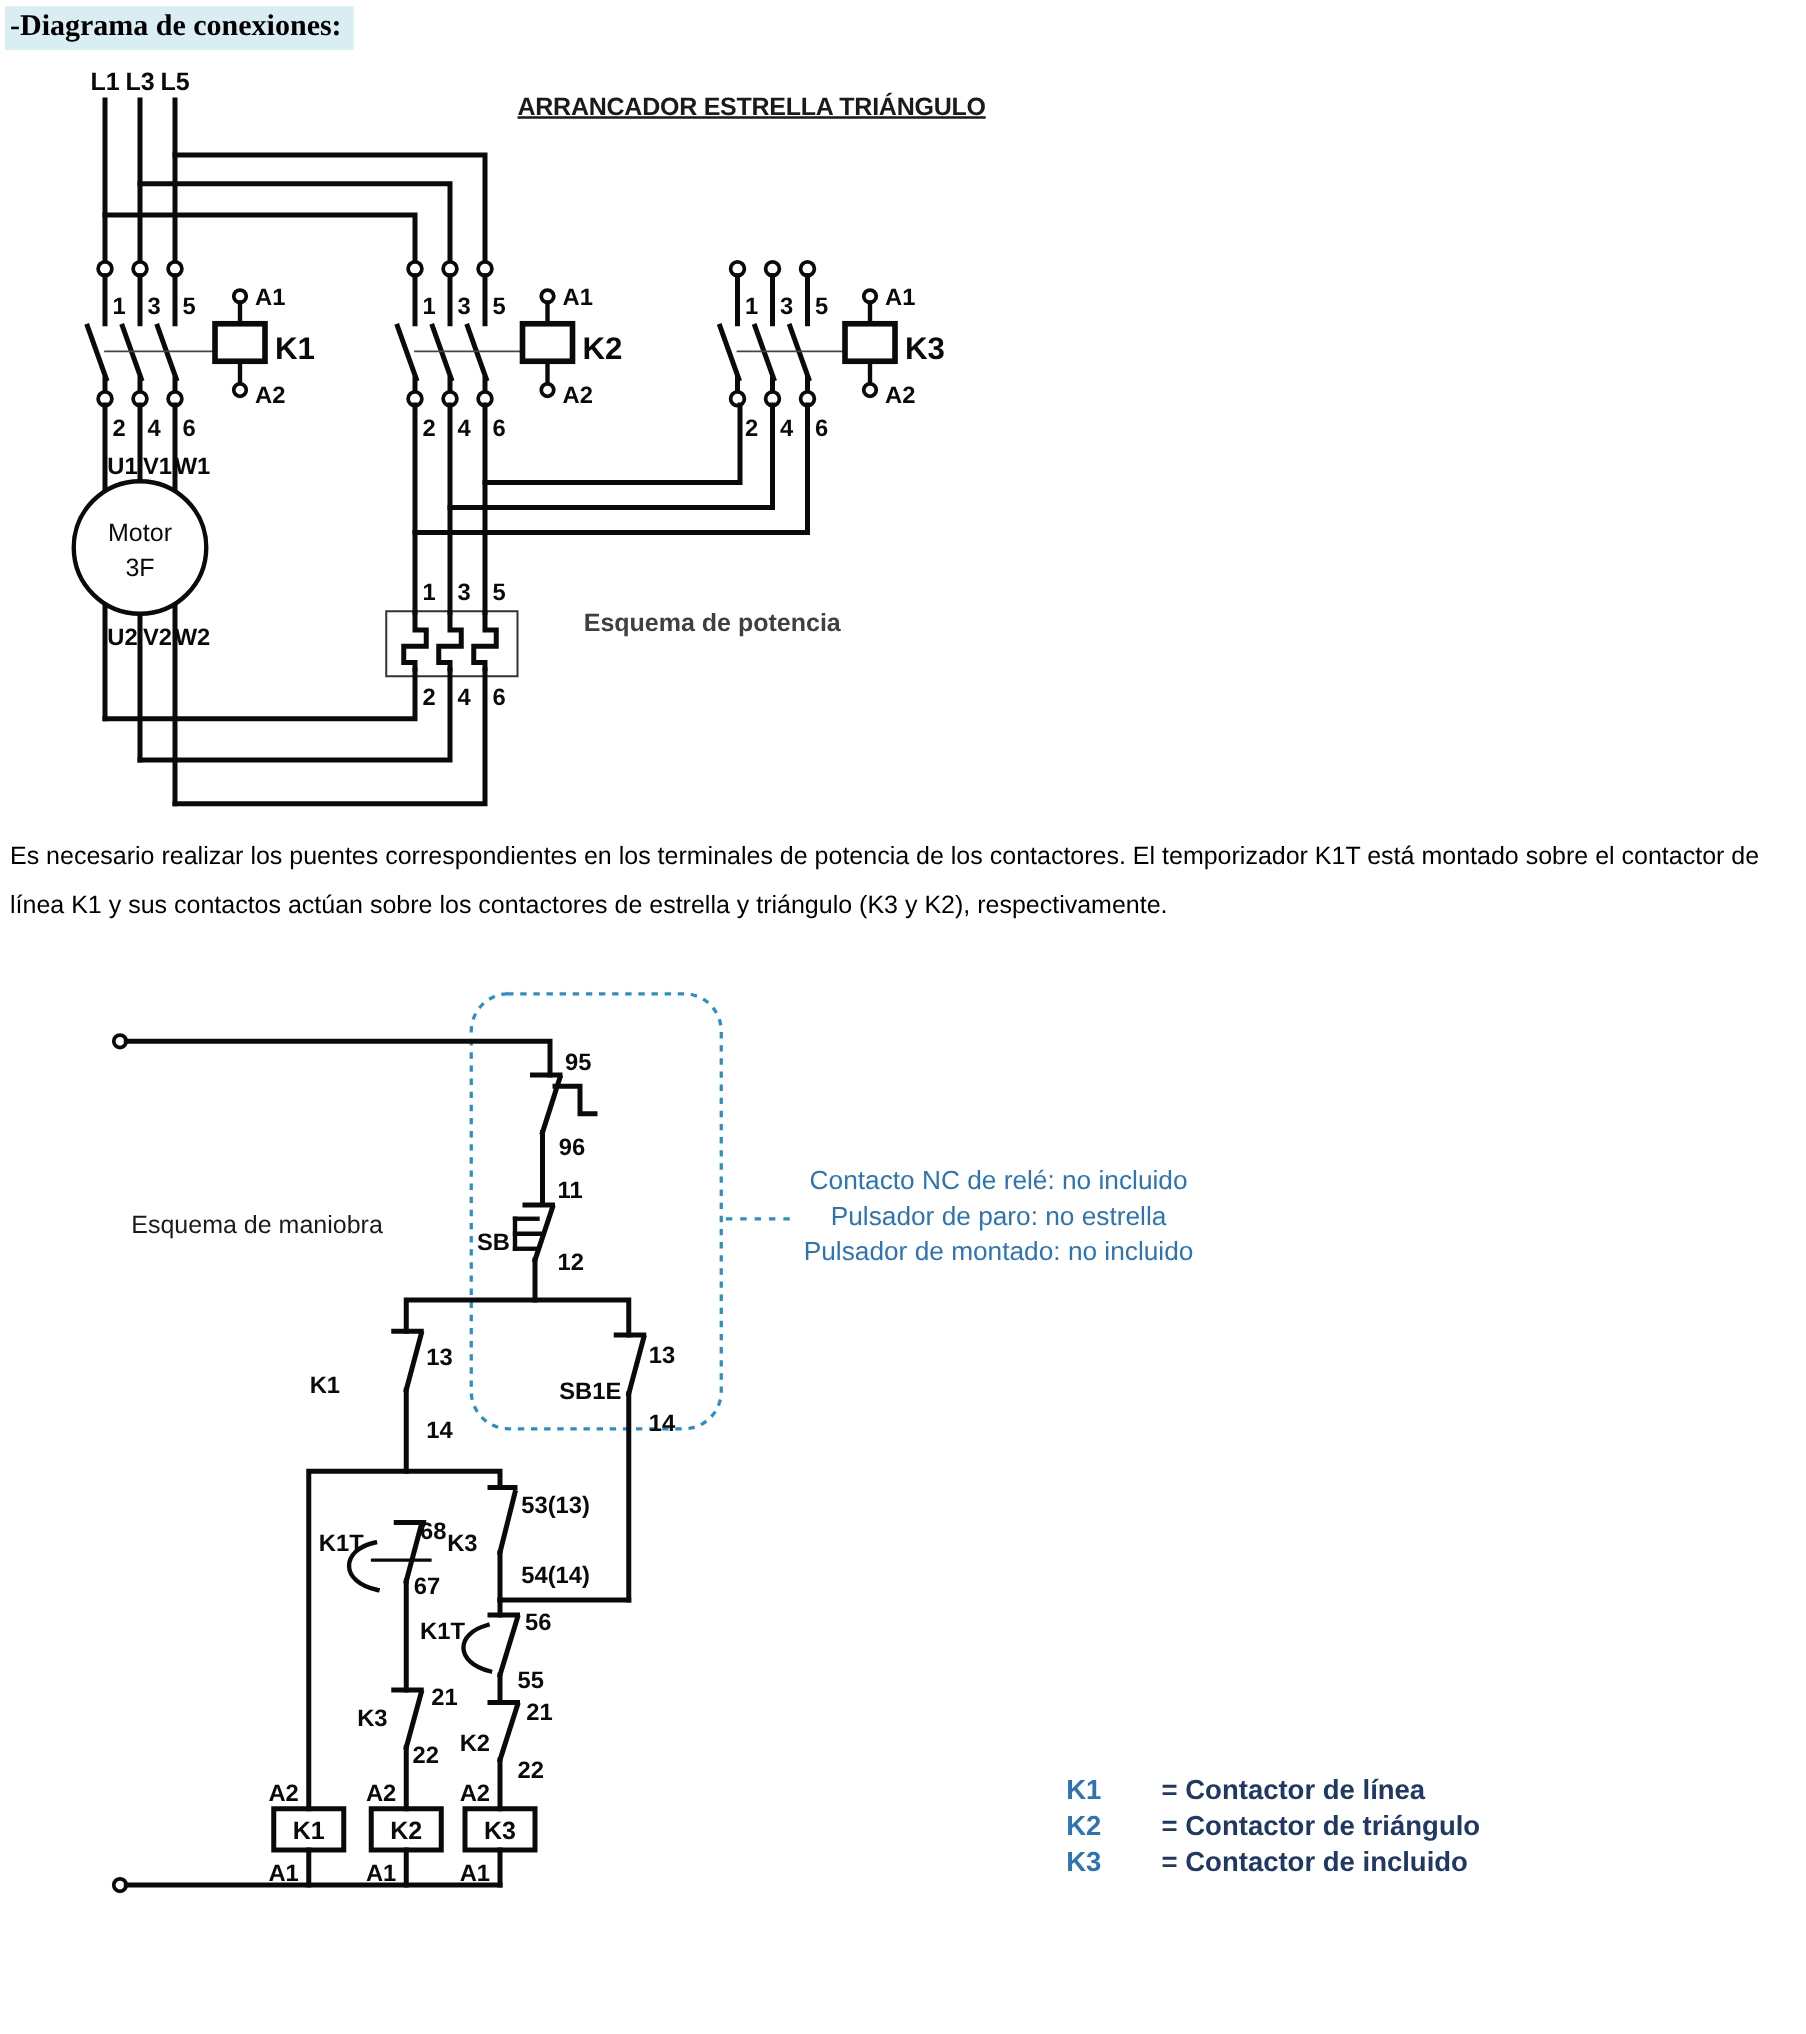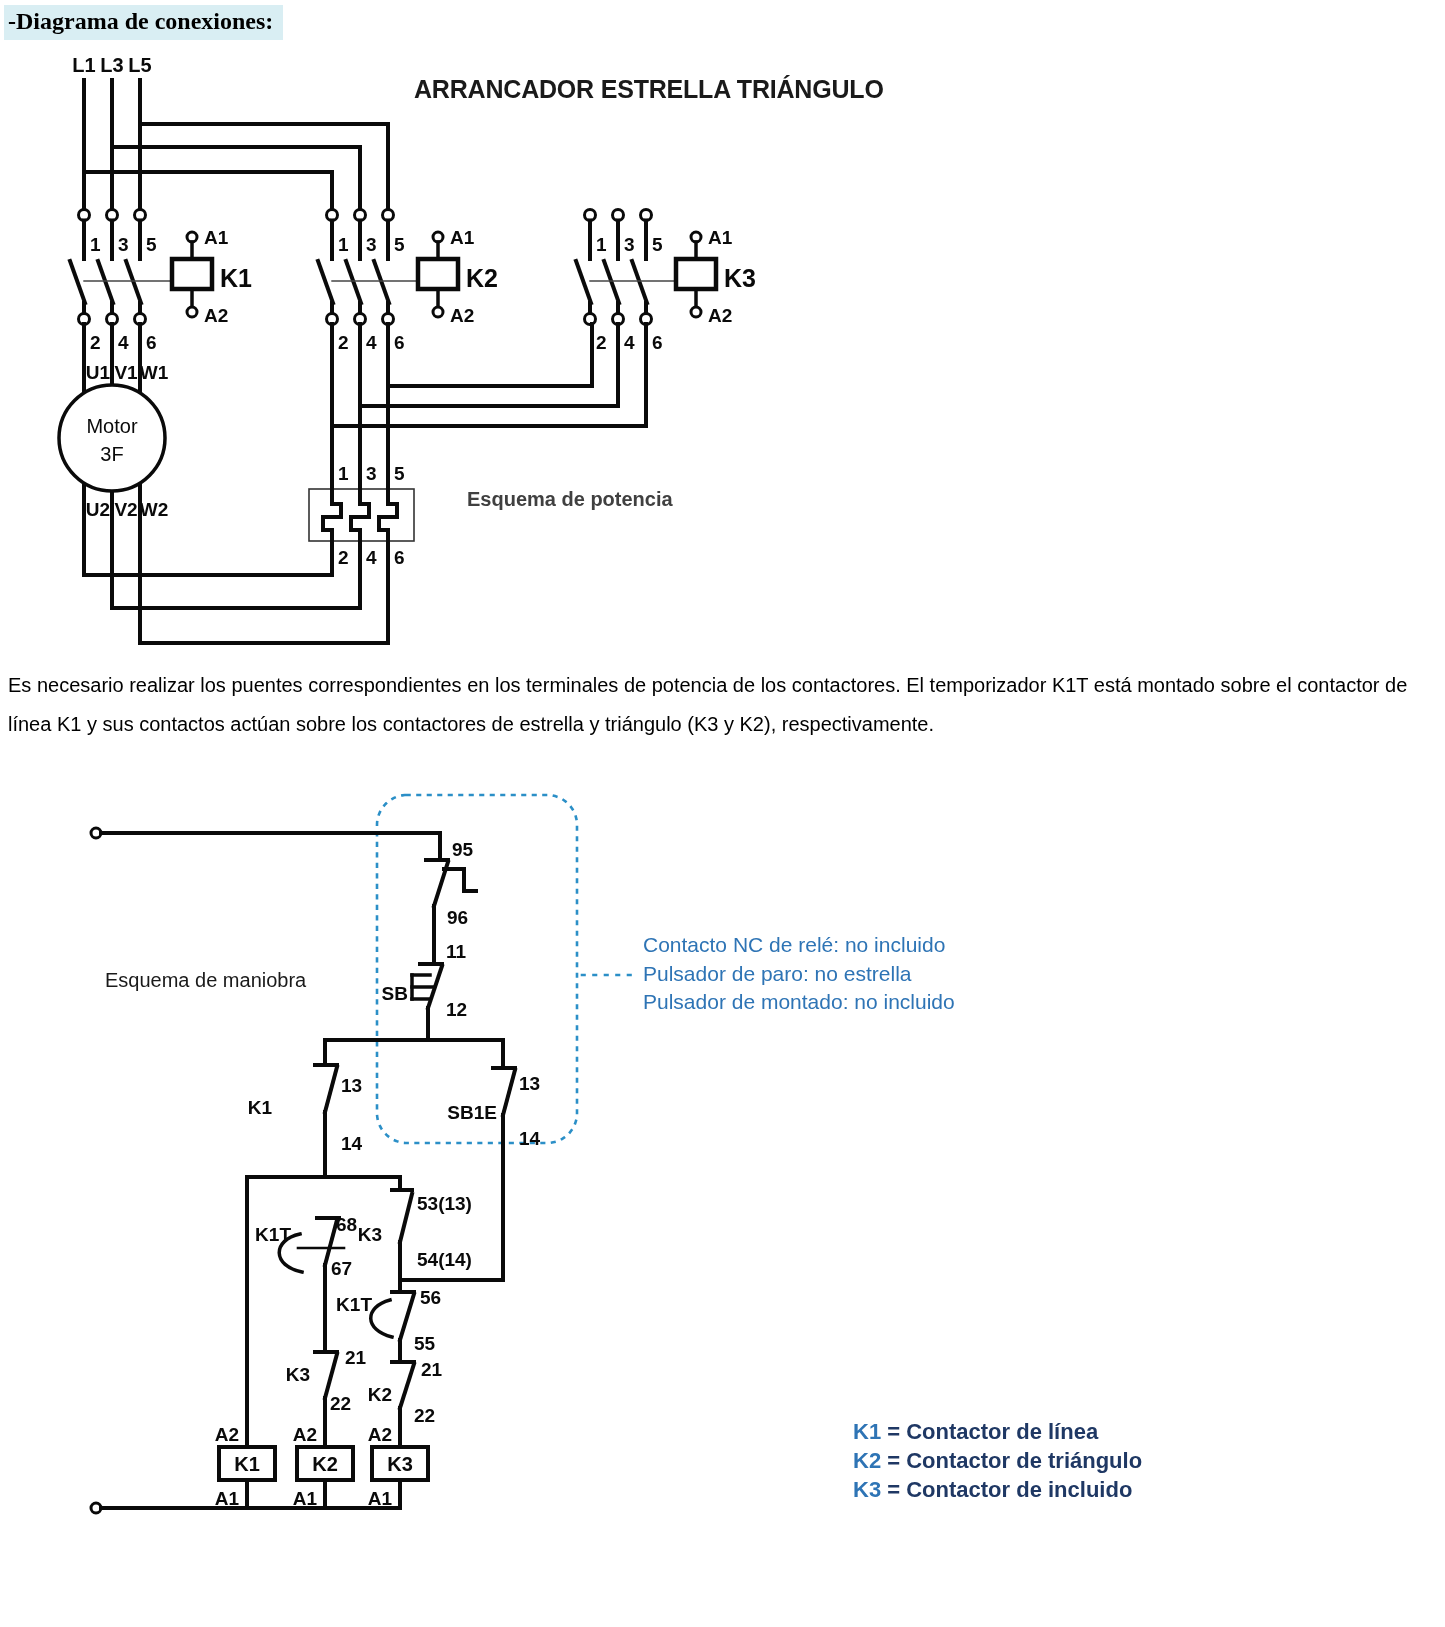--- a/index.html
+++ b/index.html
@@ -1,28 +1,28 @@
 <!DOCTYPE html>
 <html><head>
 <meta charset="utf-8">
 <style>
   html,body{margin:0;padding:0;background:#fff;}
   .page{position:relative;width:1445px;height:1627px;background:#ffffff;overflow:hidden;
         font-family:"Liberation Sans",sans-serif;color:#000;}
   .abs{position:absolute;}
   #page-title{left:4px;top:5px;font-family:"Liberation Serif",serif;font-weight:bold;
       font-size:24px;background:#d9eef3;padding:3px 10px 5px 4px;}
-  #power-heading{left:414px;top:75px;font-size:25px;font-weight:600;letter-spacing:-0.2px;color:#1a1a1a;}
+  #power-heading{left:414px;top:75px;font-size:20px;font-weight:600;letter-spacing:-0.2px;color:#1a1a1a;text-decoration:underline;}
   #power-caption{left:467px;top:488px;font-size:20px;font-weight:600;color:#404040;}
   #note-paragraph{left:8px;top:666px;width:1436px;font-size:20px;line-height:39px;color:#000;}
   #control-caption{left:105px;top:969px;font-size:20px;font-weight:400;color:#1a1a1a;}
-  #annotations{left:643px;top:931px;font-size:21px;line-height:28.5px;color:#2e74b5;}
+  #annotations{left:643px;top:931px;font-size:21px;line-height:28.5px;color:#2e74b5;text-align:center;}
   #legend{left:853px;top:1417px;font-size:22px;line-height:29px;}
   #legend .lkey{color:#2e74b5;font-weight:600;}
-  #legend .ltext{color:#1f3864;font-weight:600;}
+  #legend .ltext{color:#1f3864;font-weight:600;margin-left:42px;}
   svg text{font-family:"Liberation Sans",sans-serif;font-weight:600;fill:#0a0a0a;}
   svg .lbl{font-size:19px;}
   svg .lbl20{font-size:20px;}
   svg .big{font-size:25px;}
 </style>
 </head>
 <body>
 
 <div class="page">
 

